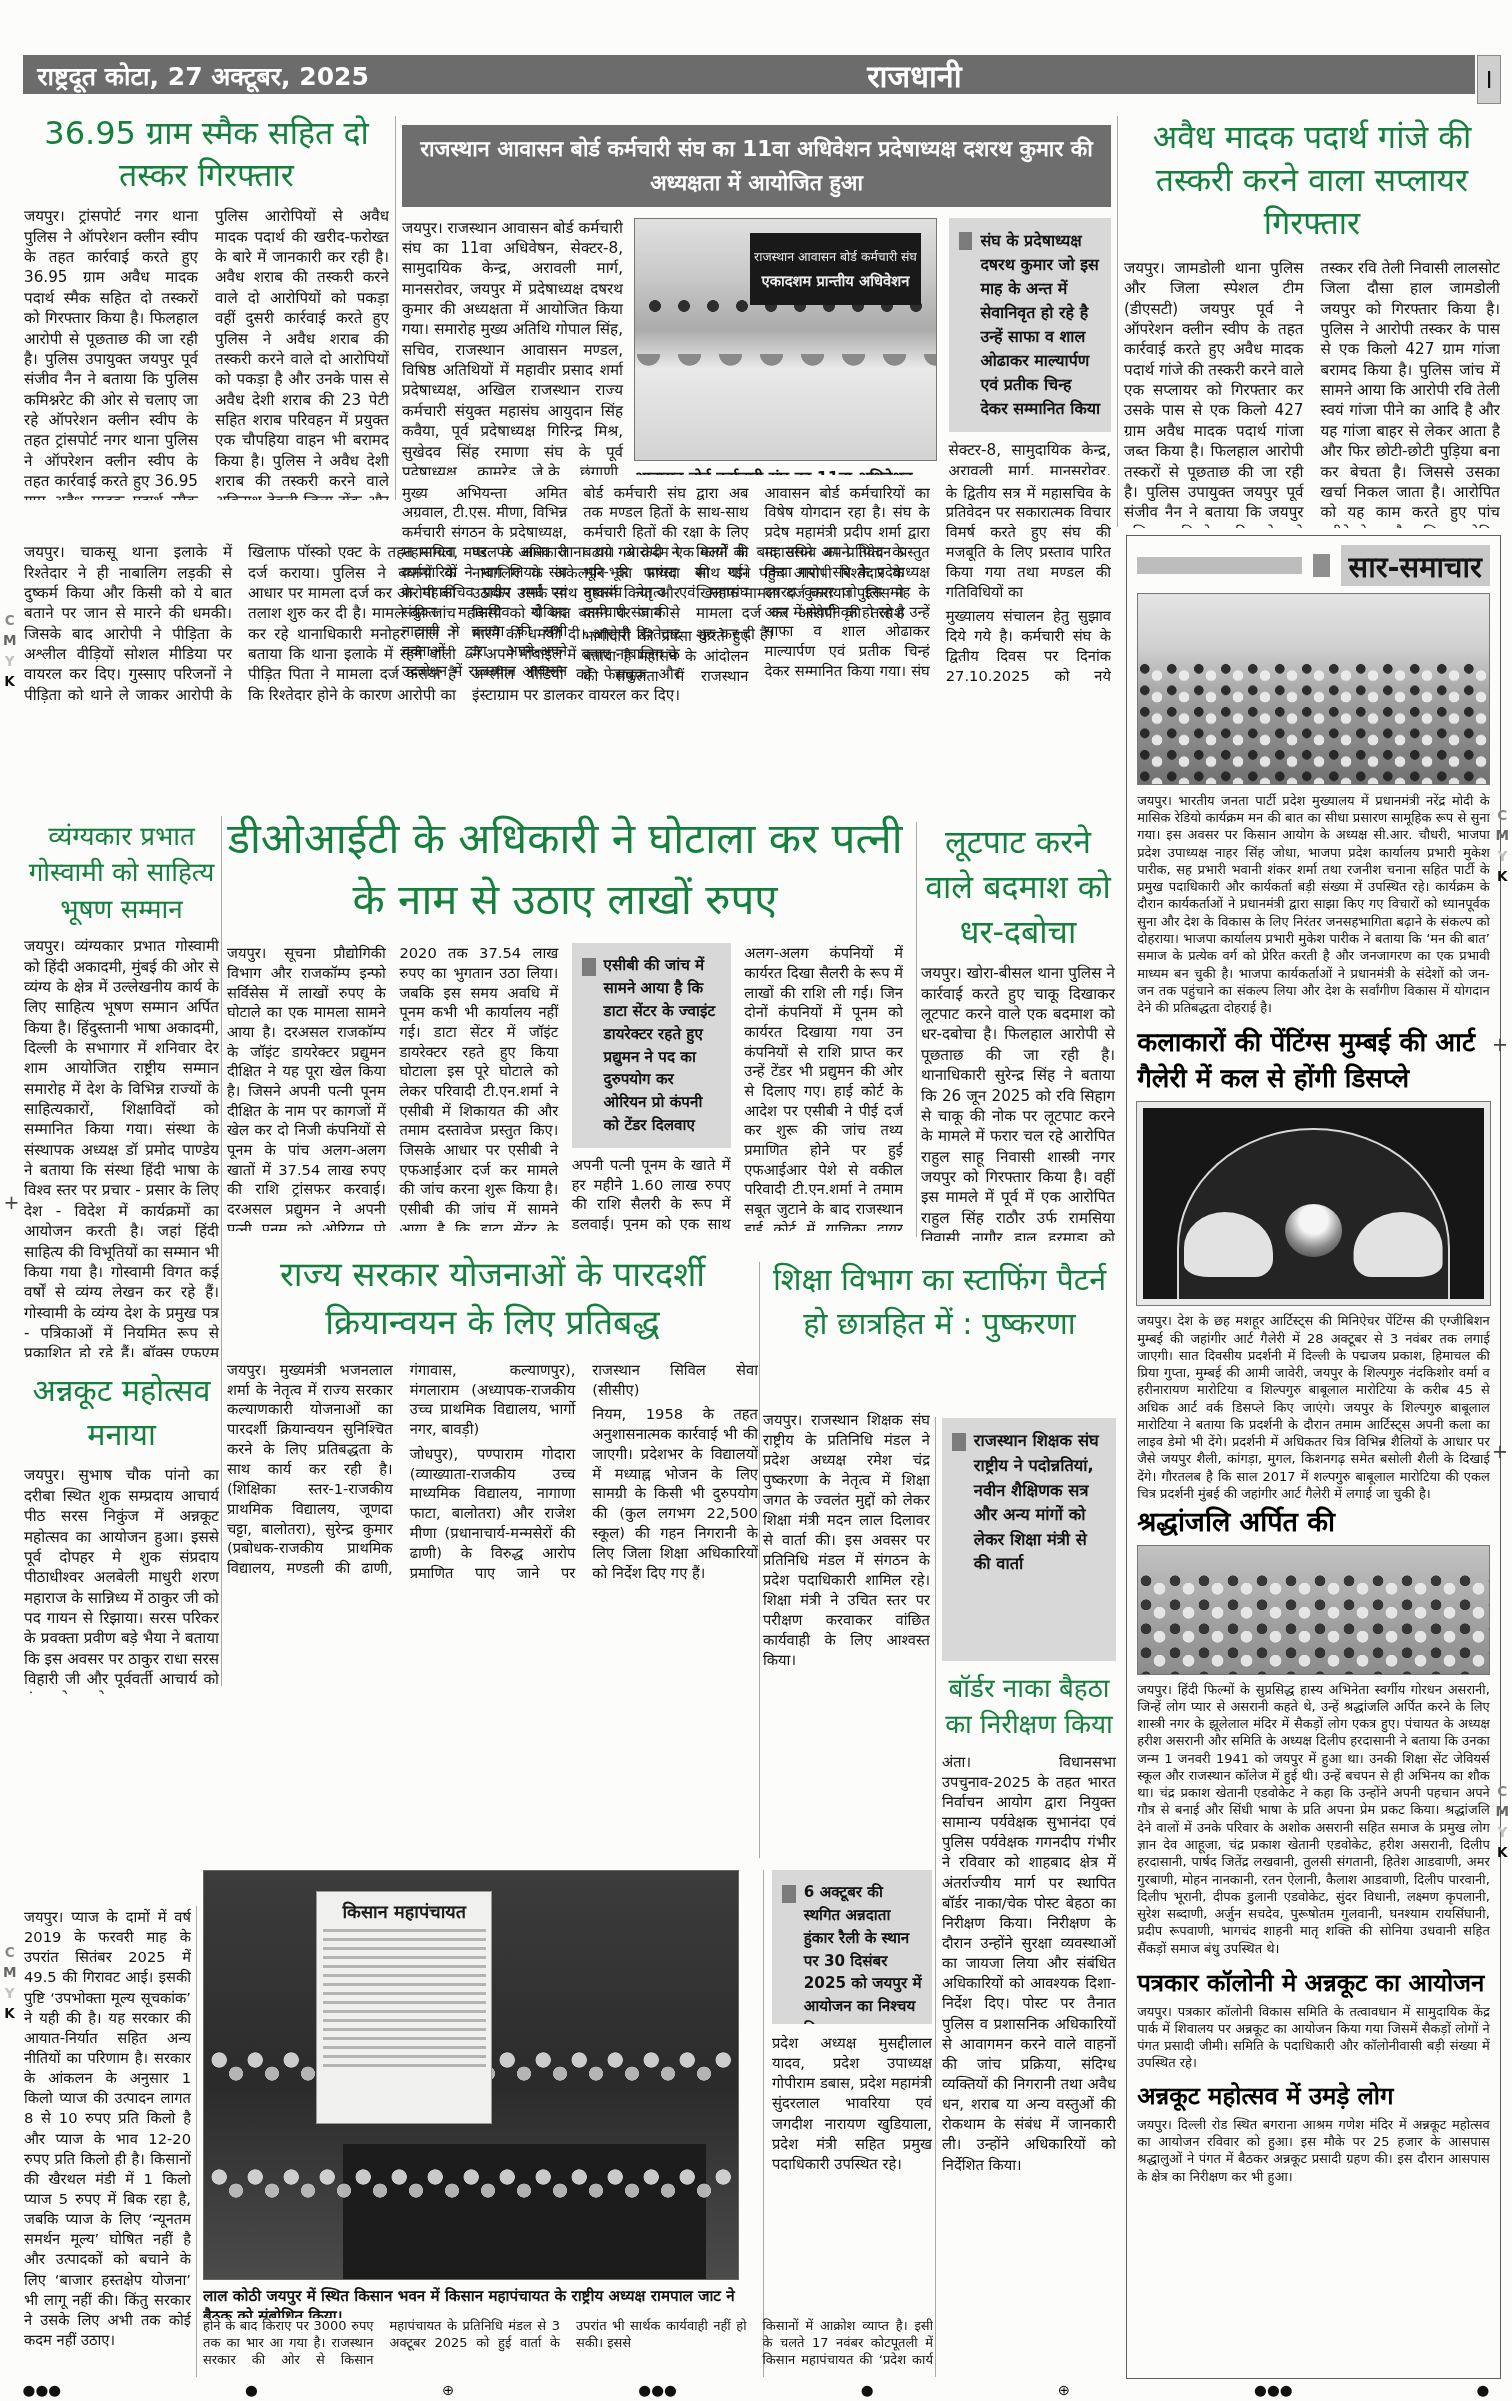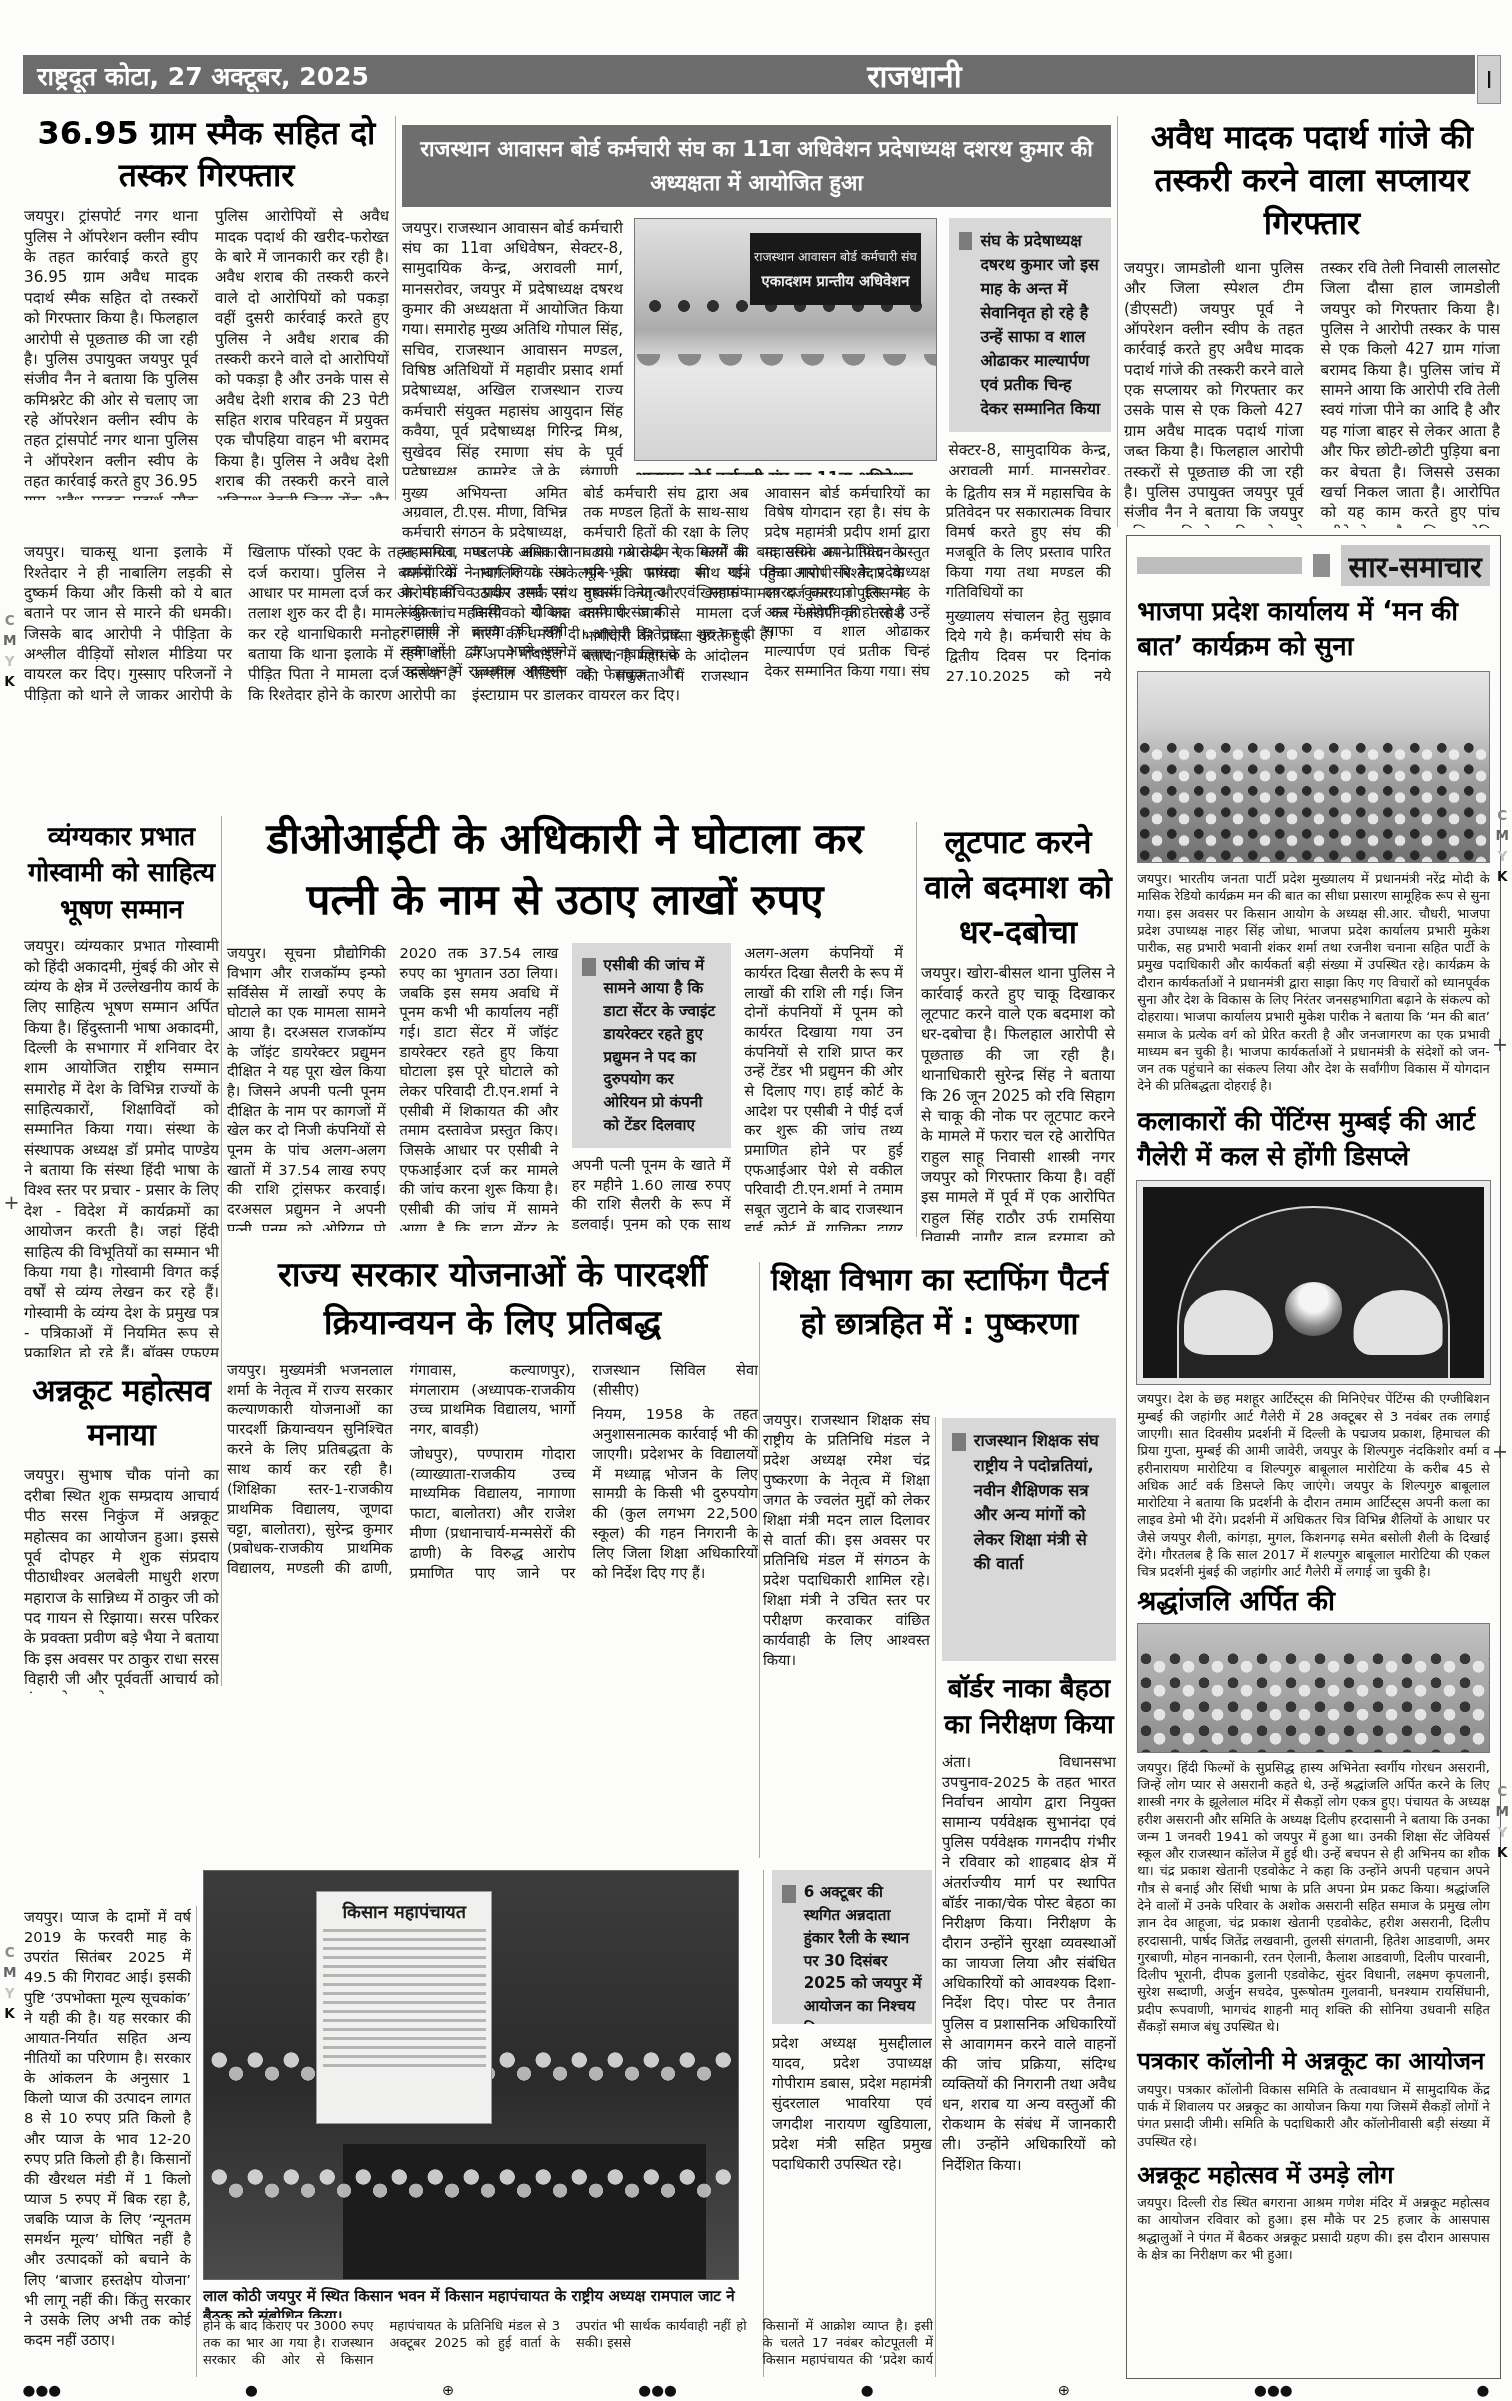--- a/index.html
+++ b/index.html
@@ -1,20 +1,20 @@
 <!DOCTYPE html>
 <html style="font-size:9px"><head>
 <meta charset="utf-8">
 <style>
 *{margin:0;padding:0;box-sizing:border-box}
 html,body{background:#d8d6d1}
 body{font-family:"DejaVu Sans",sans-serif;color:#141414}
 .page{position:relative;width:1512px;height:2401px;margin:0 auto;background:#fcfcfa;overflow:hidden}
 .abs{position:absolute;overflow:hidden}
-.hl{font-weight:bold;text-align:center;color:#000000}
+.hl{font-weight:normal;text-align:center;color:#15803d}
 .jt{text-align:justify}
 .bd{font-size:15.2px;line-height:1.34}
 .c2{column-count:2;column-gap:17px}
 .c3{column-count:3;column-gap:17px}
 .c4{column-count:4;column-gap:16px}
 .masthead{background:#6c6c6c;color:#fff;display:flex;align-items:center;padding:0 14.7px}
 .mast-left{font-size:25px;font-weight:bold}
 .mast-center{flex:1;text-align:center;font-size:30.5px;font-weight:bold}
 .pagebox{background:#cfcfcf;color:#111;display:flex;align-items:center;justify-content:center;font-size:22.6px;border:1.1px solid #8a8a8a}
 .graybar{background:#6e6e6e;color:#fff;text-align:center;font-weight:bold}
@@ -207,21 +207,20 @@
     <div class="qtext" style="font-size:15.2px">6 अक्टूबर की स्थगित अन्नदाता हुंकार रैली के स्थान पर 30 दिसंबर 2025 को जयपुर में आयोजन का निश्चय किया</div>
   </div>
   <div class="abs jt" style="left:772px;top:2033px;width:160px;height:344px;font-size:14.7px;line-height:1.37">प्रदेश अध्यक्ष मुसद्दीलाल यादव, प्रदेश उपाध्यक्ष गोपीराम डबास, प्रदेश महामंत्री सुंदरलाल भावरिया एवं जगदीश नारायण खुडियाला, प्रदेश मंत्री सहित प्रमुख पदाधिकारी उपस्थित रहे।</div>
 
   <div class="abs sarbox" style="left:1126px;top:535px;width:375px;height:1844px">
     <div class="sarhead">
       <div class="bar"></div>
       <div class="sq"></div>
       <div class="txt">सार-समाचार</div>
     </div>
-    <div class="sar-h" style="font-size:26px;line-height:1.35;margin-top:8px">भाजपा प्रदेश कार्यालय में ‘मन की बात’ कार्यक्रम को सुना</div>
     <div class="photo crowd" style="height:192px;margin-top:6.8px;border:1.1px solid #777"></div>
     <div class="sar-bd" style="margin-top:6.8px">जयपुर। भारतीय जनता पार्टी प्रदेश मुख्यालय में प्रधानमंत्री नरेंद्र मोदी के मासिक रेडियो कार्यक्रम मन की बात का सीधा प्रसारण सामूहिक रूप से सुना गया। इस अवसर पर किसान आयोग के अध्यक्ष सी.आर. चौधरी, भाजपा प्रदेश उपाध्यक्ष नाहर सिंह जोधा, भाजपा प्रदेश कार्यालय प्रभारी मुकेश पारीक, सह प्रभारी भवानी शंकर शर्मा तथा रजनीश चनाना सहित पार्टी के प्रमुख पदाधिकारी और कार्यकर्ता बड़ी संख्या में उपस्थित रहे। कार्यक्रम के दौरान कार्यकर्ताओं ने प्रधानमंत्री द्वारा साझा किए गए विचारों को ध्यानपूर्वक सुना और देश के विकास के लिए निरंतर जनसहभागिता बढ़ाने के संकल्प को दोहराया। भाजपा कार्यालय प्रभारी मुकेश पारीक ने बताया कि ‘मन की बात’ समाज के प्रत्येक वर्ग को प्रेरित करती है और जनजागरण का एक प्रभावी माध्यम बन चुकी है। भाजपा कार्यकर्ताओं ने प्रधानमंत्री के संदेशों को जन-जन तक पहुंचाने का संकल्प लिया और देश के सर्वांगीण विकास में योगदान देने की प्रतिबद्धता दोहराई है।</div>
     <div class="sar-h" style="font-size:26px;line-height:1.35;margin-top:9px">कलाकारों की पेंटिंग्स मुम्बई की आर्ट गैलेरी में कल से होंगी डिसप्ले</div>
     <div class="photo paintimg" style="height:203px;margin-top:6.8px">
       <div class="arch"></div>
       <div class="ele eleL"></div>
       <div class="ele eleR"></div>
       <div class="deity"></div>
     </div>
     <div class="sar-bd" style="margin-top:6.8px">जयपुर। देश के छह मशहूर आर्टिस्ट्स की मिनिऐचर पेंटिंग्स की एग्जीबिशन मुम्बई की जहांगीर आर्ट गैलेरी में 28 अक्टूबर से 3 नवंबर तक लगाई जाएगी। सात दिवसीय प्रदर्शनी में दिल्ली के पद्मजय प्रकाश, हिमाचल की प्रिया गुप्ता, मुम्बई की आमी जावेरी, जयपुर के शिल्पगुरु नंदकिशोर वर्मा व हरीनारायण मारोटिया व शिल्पगुरु बाबूलाल मारोटिया के करीब 45 से अधिक आर्ट वर्क डिसप्ले किए जाएंगे। जयपुर के शिल्पगुरु बाबूलाल मारोटिया ने बताया कि प्रदर्शनी के दौरान तमाम आर्टिस्ट्स अपनी कला का लाइव डेमो भी देंगे। प्रदर्शनी में अधिकतर चित्र विभिन्न शैलियों के आधार पर जैसे जयपुर शैली, कांगड़ा, मुगल, किशनगढ़ समेत बसोली शैली के दिखाई देंगे। गौरतलब है कि साल 2017 में शल्पगुरु बाबूलाल मारोटिया की एकल चित्र प्रदर्शनी मुंबई की जहांगीर आर्ट गैलेरी में लगाई जा चुकी है।</div>

